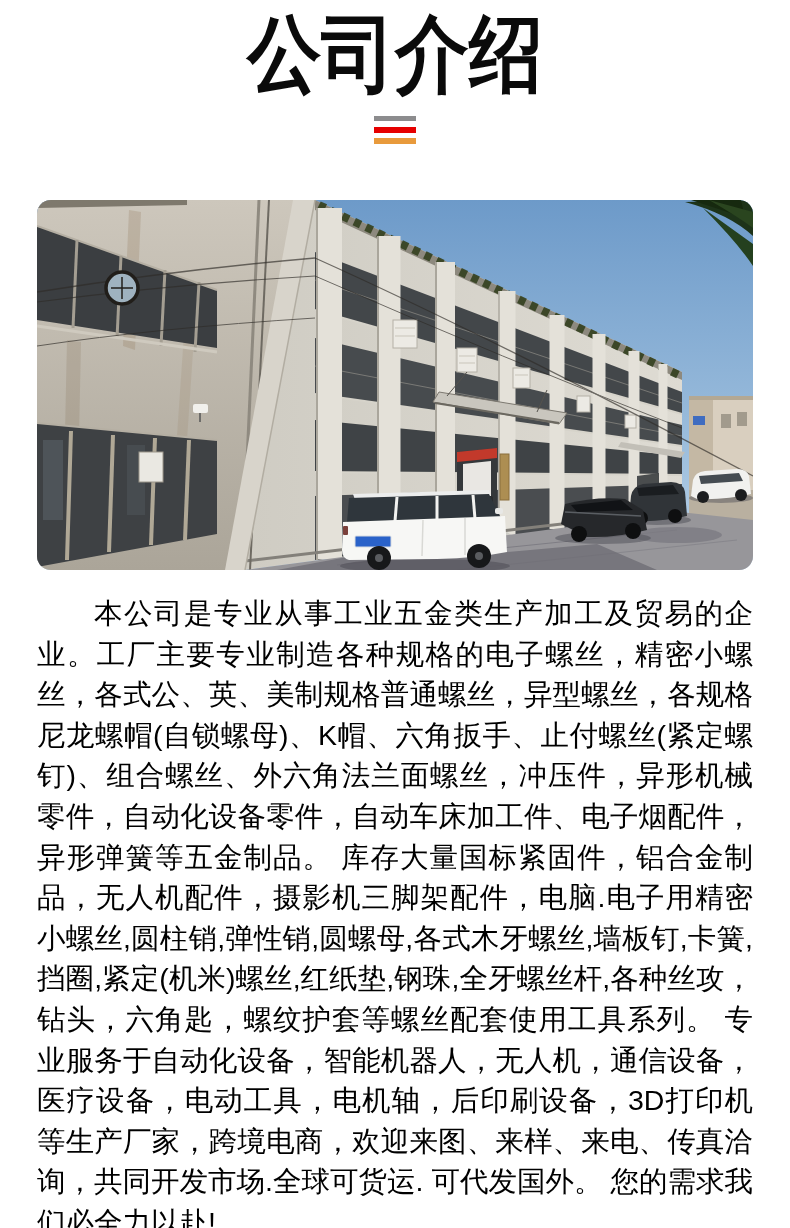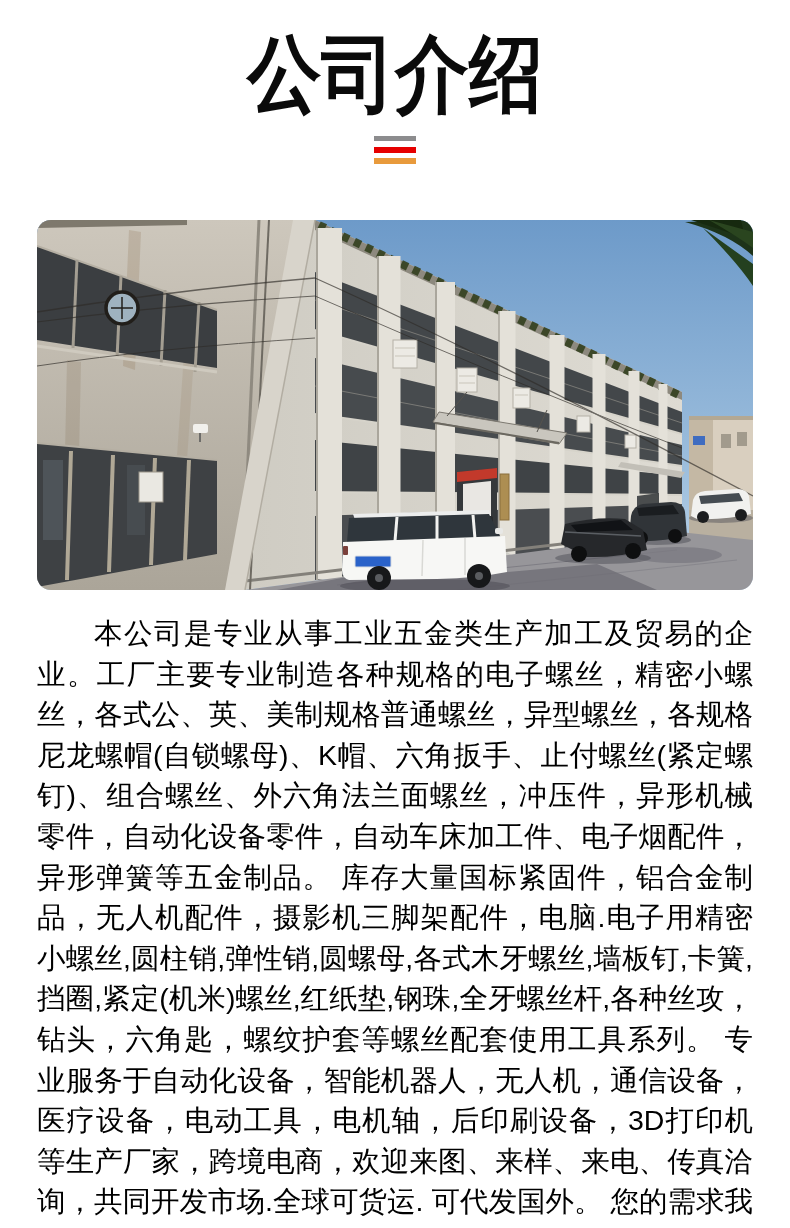--- a/index.html
+++ b/index.html
@@ -7,21 +7,21 @@
     width: 790px;
     height: 1228px;
     overflow: hidden;
     background: #ffffff;
     font-family: "Liberation Sans", "DejaVu Sans", sans-serif;
     color: #000;
   }
   .page { width: 790px; height: 1228px; position: relative; }
 
   
-  .title-wrap { padding-top: 32px; text-align: center; }
+  .title-wrap { padding-top: 12px; text-align: center; }
   h1.page-title {
     margin: 0;
     font-size: 84px;
     line-height: 1.0;
     font-weight: 900;
     color: #0a0a0a;
     letter-spacing: 0px;
     transform: scaleX(0.88);
     transform-origin: 50% 50%;
     white-space: nowrap;

